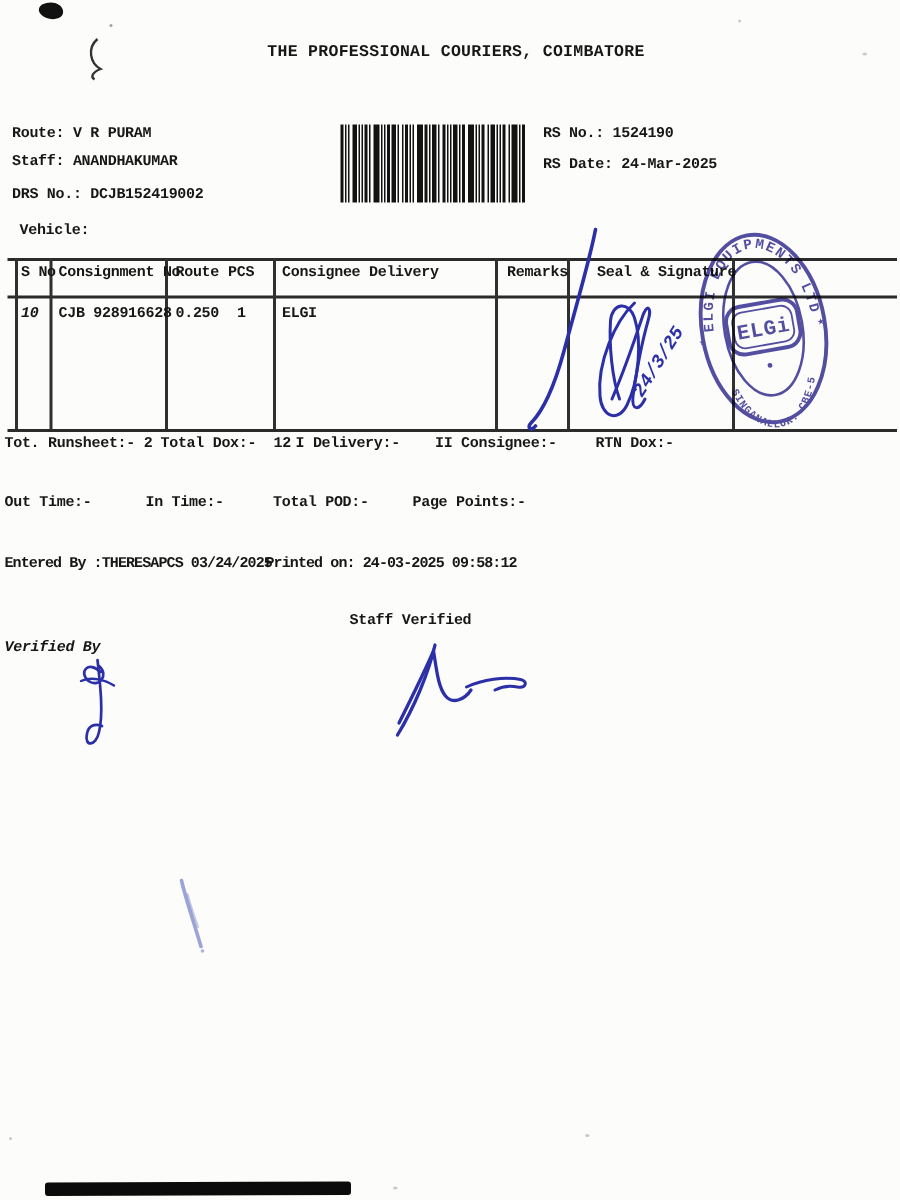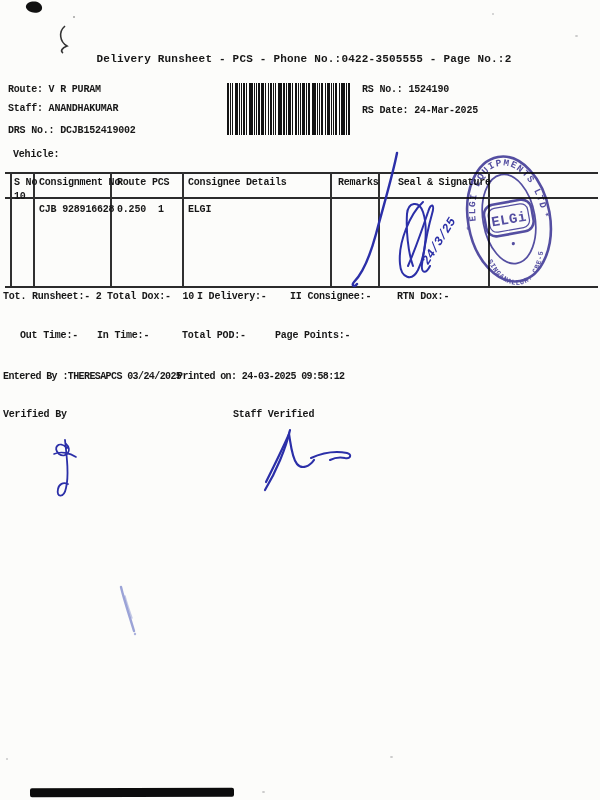--- a/index.html
+++ b/index.html
@@ -30,21 +30,21 @@
 <body>
 
 <div id="page">
 
   <svg id="artifacts" style="left:22px;top:0;" width="62" height="56" viewBox="0 0 62 56">
     <path d="M 6 3 C 12 0 19 2 20 7 C 21 12 14 14 9 12 C 4 10 2 6 6 3 Z" fill="#111"></path>
     <path d="M 43 26 C 36 32 38 42 45 46 C 40 48 38 51 41 53" stroke="#333" stroke-width="1.6" fill="none"></path>
     <circle cx="52" cy="17" r="1" fill="#666" opacity=".6"></circle>
   </svg>
 
-  <div class="abs t11 center" style="top:54px;">Delivery Runsheet - PCS - Phone No.:0422-3505555 - Page No.:2</div>
+  <div class="abs t11 center" style="top:30px;">THE PROFESSIONAL COURIERS, COIMBATORE</div>
 
   <div class="abs t10" style="left:8px;top:85px;">Route: V R PURAM</div>
   <div class="abs t10" style="left:8px;top:104px;">Staff: ANANDHAKUMAR</div>
   <div class="abs t10" style="left:8px;top:126px;">DRS No.: DCJB152419002</div>
   <div class="abs t10" style="left:13px;top:150px;">Vehicle:</div>
   <div class="abs t10" style="left:362px;top:85px;">RS No.: 1524190</div>
   <div class="abs t10" style="left:362px;top:106px;">RS Date: 24-Mar-2025</div>
 
   <div id="barcode">
       <span class="bar" style="width: 2px;"></span>
@@ -140,25 +140,25 @@
   <div class="vline" style="left:110px;"></div>
   <div class="vline" style="left:182px;"></div>
   <div class="vline" style="left:330px;"></div>
   <div class="vline" style="left:378px;"></div>
   <div class="vline" style="left:488px;"></div>
 
   <div class="abs t10" style="left:14px;top:178px;">S No</div>
   <div class="abs t10" style="left:39px;top:178px;">Consignment No</div>
   <div class="abs t10" style="left:117px;top:178px;">Route</div>
   <div class="abs t10" style="left:152px;top:178px;">PCS</div>
-  <div class="abs t10" style="left:188px;top:178px;">Consignee Details</div>
+  <div class="abs t10" style="left:188px;top:178px;">Consignee Delivery</div>
   <div class="abs t10" style="left:338px;top:178px;">Remarks</div>
   <div class="abs t10" style="left:398px;top:178px;">Seal &amp; Signature</div>
 
-  <div class="abs t10" style="left:14px;top:192px;">10</div>
+  <div class="abs t10" style="left:14px;top:205px;font-style:italic;">10</div>
   <div class="abs t10" style="left:39px;top:205px;">CJB 928916628</div>
   <div class="abs t10" style="left:117px;top:205px;">0.250</div>
   <div class="abs t10" style="left:158px;top:205px;">1</div>
   <div class="abs t10" style="left:188px;top:205px;">ELGI</div>
 
   <svg id="stamp" style="left:449px;top:147px;" width="122" height="150" viewBox="0 0 122 150">
     <g transform="rotate(-10 60 72)">
       <ellipse cx="60" cy="72" rx="41" ry="63" class="stampline" stroke-width="2.6"></ellipse>
       <ellipse cx="60" cy="72" rx="26" ry="45" class="stampline" stroke-width="1.7"></ellipse>
       <path id="arcTop" d="M 29 90.5 A 33 54 0 1 1 91 90.5" fill="none" stroke="none"></path>
@@ -179,33 +179,33 @@
   </svg>
 
   <svg id="sealsig" style="left:338px;top:142px;" width="135" height="158" viewBox="0 0 135 158">
     <path class="ink" stroke-width="2.4" d="M 59 11 C 55 32 46 62 38 92 C 32 114 24 132 16 140 C 13 143 16 146 19 142"></path>
     <path class="ink" stroke-width="2" d="M 85 60 C 72 72 60 100 62 122 C 63 136 74 140 80 128 C 88 112 90 85 85 70 C 81 58 70 60 69 72 C 68 88 70 110 75 124"></path>
     <path class="ink" stroke-width="2" d="M 70 124 C 76 110 84 88 90 70 C 93 60 97 62 94 72 C 90 86 86 108 84 122 C 83 132 88 132 92 124"></path>
     <text class="inktxt" font-size="12.5" x="104" y="101" text-anchor="middle" transform="rotate(-58 104 101)">24/3/25</text>
   </svg>
 
   <div class="abs t10" style="left:3px;top:292px;">Tot. Runsheet:- 2</div>
-  <div class="abs t10" style="left:107px;top:292px;">Total Dox:-  10</div>
+  <div class="abs t10" style="left:107px;top:292px;">Total Dox:-  12</div>
   <div class="abs t10" style="left:197px;top:292px;text-align:center;">I Delivery:-</div>
   <div class="abs t10" style="left:290px;top:292px;">II Consignee:-</div>
   <div class="abs t10" style="left:397px;top:292px;">RTN Dox:-</div>
 
-  <div class="abs t10" style="left:20px;top:331px;">Out Time:-</div>
+  <div class="abs t10" style="left:3px;top:331px;">Out Time:-</div>
   <div class="abs t10" style="left:97px;top:331px;">In Time:-</div>
   <div class="abs t10" style="left:182px;top:331px;">Total POD:-</div>
   <div class="abs t10" style="left:275px;top:331px;">Page Points:-</div>
 
   <div class="abs t10 tight" style="left:3px;top:372px;">Entered By :THERESAPCS 03/24/2025</div>
   <div class="abs t10 tight" style="left:177px;top:372px;">Printed on: 24-03-2025 09:58:12</div>
-  <div class="abs t10" style="left:3px;top:410px;">Verified By</div>
+  <div class="abs t10" style="left:3px;top:428px;font-style:italic;">Verified By</div>
   <div class="abs t10" style="left:233px;top:410px;">Staff Verified</div>
 
   <svg id="verifsig" style="left:42px;top:432px;" width="46" height="72" viewBox="0 0 46 72">
     <path class="ink" stroke-width="1.8" d="M 25 16 C 17 8 10 16 17 22 C 24 27 31 18 24 12"></path>
     <path class="ink" stroke-width="1.8" d="M 23 8 C 25 26 27 44 24 56 C 22 66 14 66 16 57 C 17 52 21 50 26 52"></path>
     <path class="ink" stroke-width="1.6" d="M 12 22 C 19 19 28 21 34 25"></path>
   </svg>
 
   <svg id="staffsig" style="left:256px;top:420px;" width="100" height="80" viewBox="0 0 100 80">
     <path class="ink" stroke-width="2.2" d="M 34 10 C 30 28 20 52 9 70"></path>

